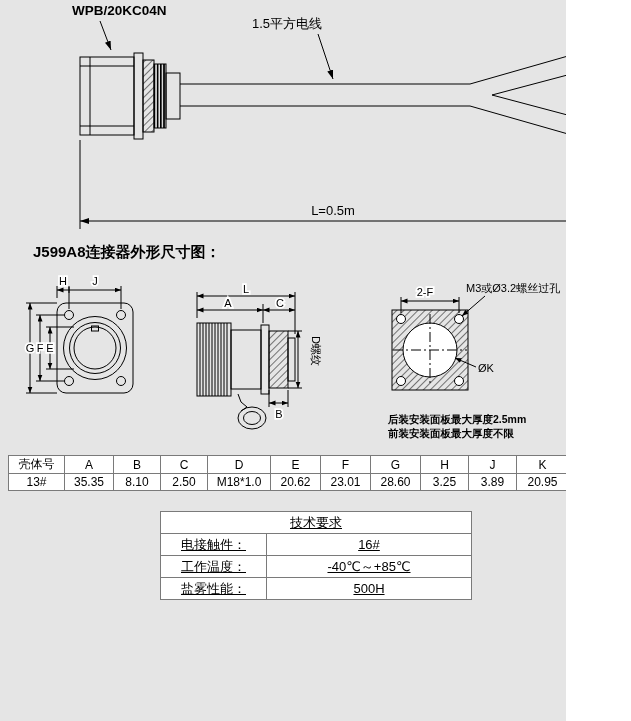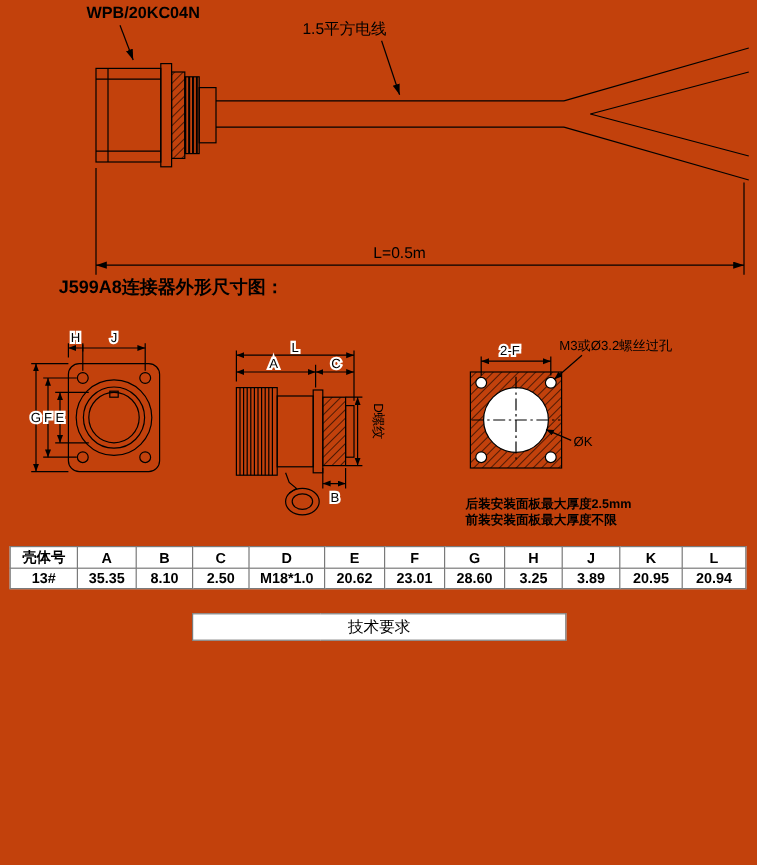--- a/index.html
+++ b/index.html
@@ -1,35 +1,35 @@
 <!DOCTYPE html>
 <html><head>
 <meta charset="utf-8">
 <style>
   * { margin:0; padding:0; box-sizing:border-box; }
   html,body { background:#fff; }
   body { font-family:"Liberation Sans","DejaVu Sans",sans-serif; color:#000; }
-  .canvas { position:relative; width:631px; height:721px; background:#c2410c; overflow:hidden; }
+  .canvas { position:relative; width:566px; height:721px; background:#e5e5e5; overflow:hidden; }
   .canvas > svg { position:absolute; left:0; }
   #top-drawing { top:0; }
   #views-drawing { top:268px; }
   svg line, svg rect, svg circle, svg ellipse, svg path, svg polyline { fill:none; stroke:#000; stroke-width:1; }
   svg text { stroke:none; fill:#000; font-family:"Liberation Sans","DejaVu Sans",sans-serif; }
   .halo { paint-order:stroke; stroke:#fff; stroke-width:3.5px; }
   .t-part { font-size:13.5px; font-weight:bold; }
   .t-lbl { font-size:13px; }
   .t-dim { font-size:11px; }
   .t-note { font-size:10.5px; font-weight:bold; }
-  .heading { position:absolute; left:33px; top:230px; font-size:15px; font-weight:bold;margin-left:16px; }
+  .heading { position:absolute; left:33px; top:243px; font-size:15px; font-weight:bold; }
   table { position:absolute; border-collapse:collapse; table-layout:fixed; background:#fff; }
   td { border:1px solid #7a7a7a; text-align:center; vertical-align:middle; overflow:hidden; white-space:nowrap; }
-  .dim-table { left:8px; top:455px; width:614px; font-size:12px;font-weight:bold; }
+  .dim-table { left:8px; top:455px; width:614px; font-size:12px; }
   .dim-table td { height:17px; }
   .spec-table { left:160px; top:511px; width:311px; font-size:13px; }
-  .spec-table td { height:22px; }
+  .spec-table td { height:22px;text-decoration:underline; }
   .bold { font-weight:bold; }
 </style>
 </head>
 <body>
 
 <div class="canvas">
 
   <svg id="top-drawing" width="631" height="240" viewBox="0 0 631 240">
     <defs>
       <marker id="ah" markerWidth="10" markerHeight="8" refX="9" refY="3" orient="auto-start-reverse" markerUnits="userSpaceOnUse">
@@ -239,16 +239,28 @@
 
   <table class="spec-table">
     <colgroup>
         <col style="width:106px">
         <col style="width:205px">
       </colgroup>
     <tbody>
         <tr>
       <td colspan="2">技术要求</td>
     </tr>
+    <tr>
+      <td>电接触件：</td>
+      <td>16#</td>
+    </tr>
+    <tr>
+      <td>工作温度：</td>
+      <td>-40℃～+85℃</td>
+    </tr>
+    <tr>
+      <td>盐雾性能：</td>
+      <td>500H</td>
+    </tr>
   </tbody>
     </table>
 
 </div>
 
 </body></html>

